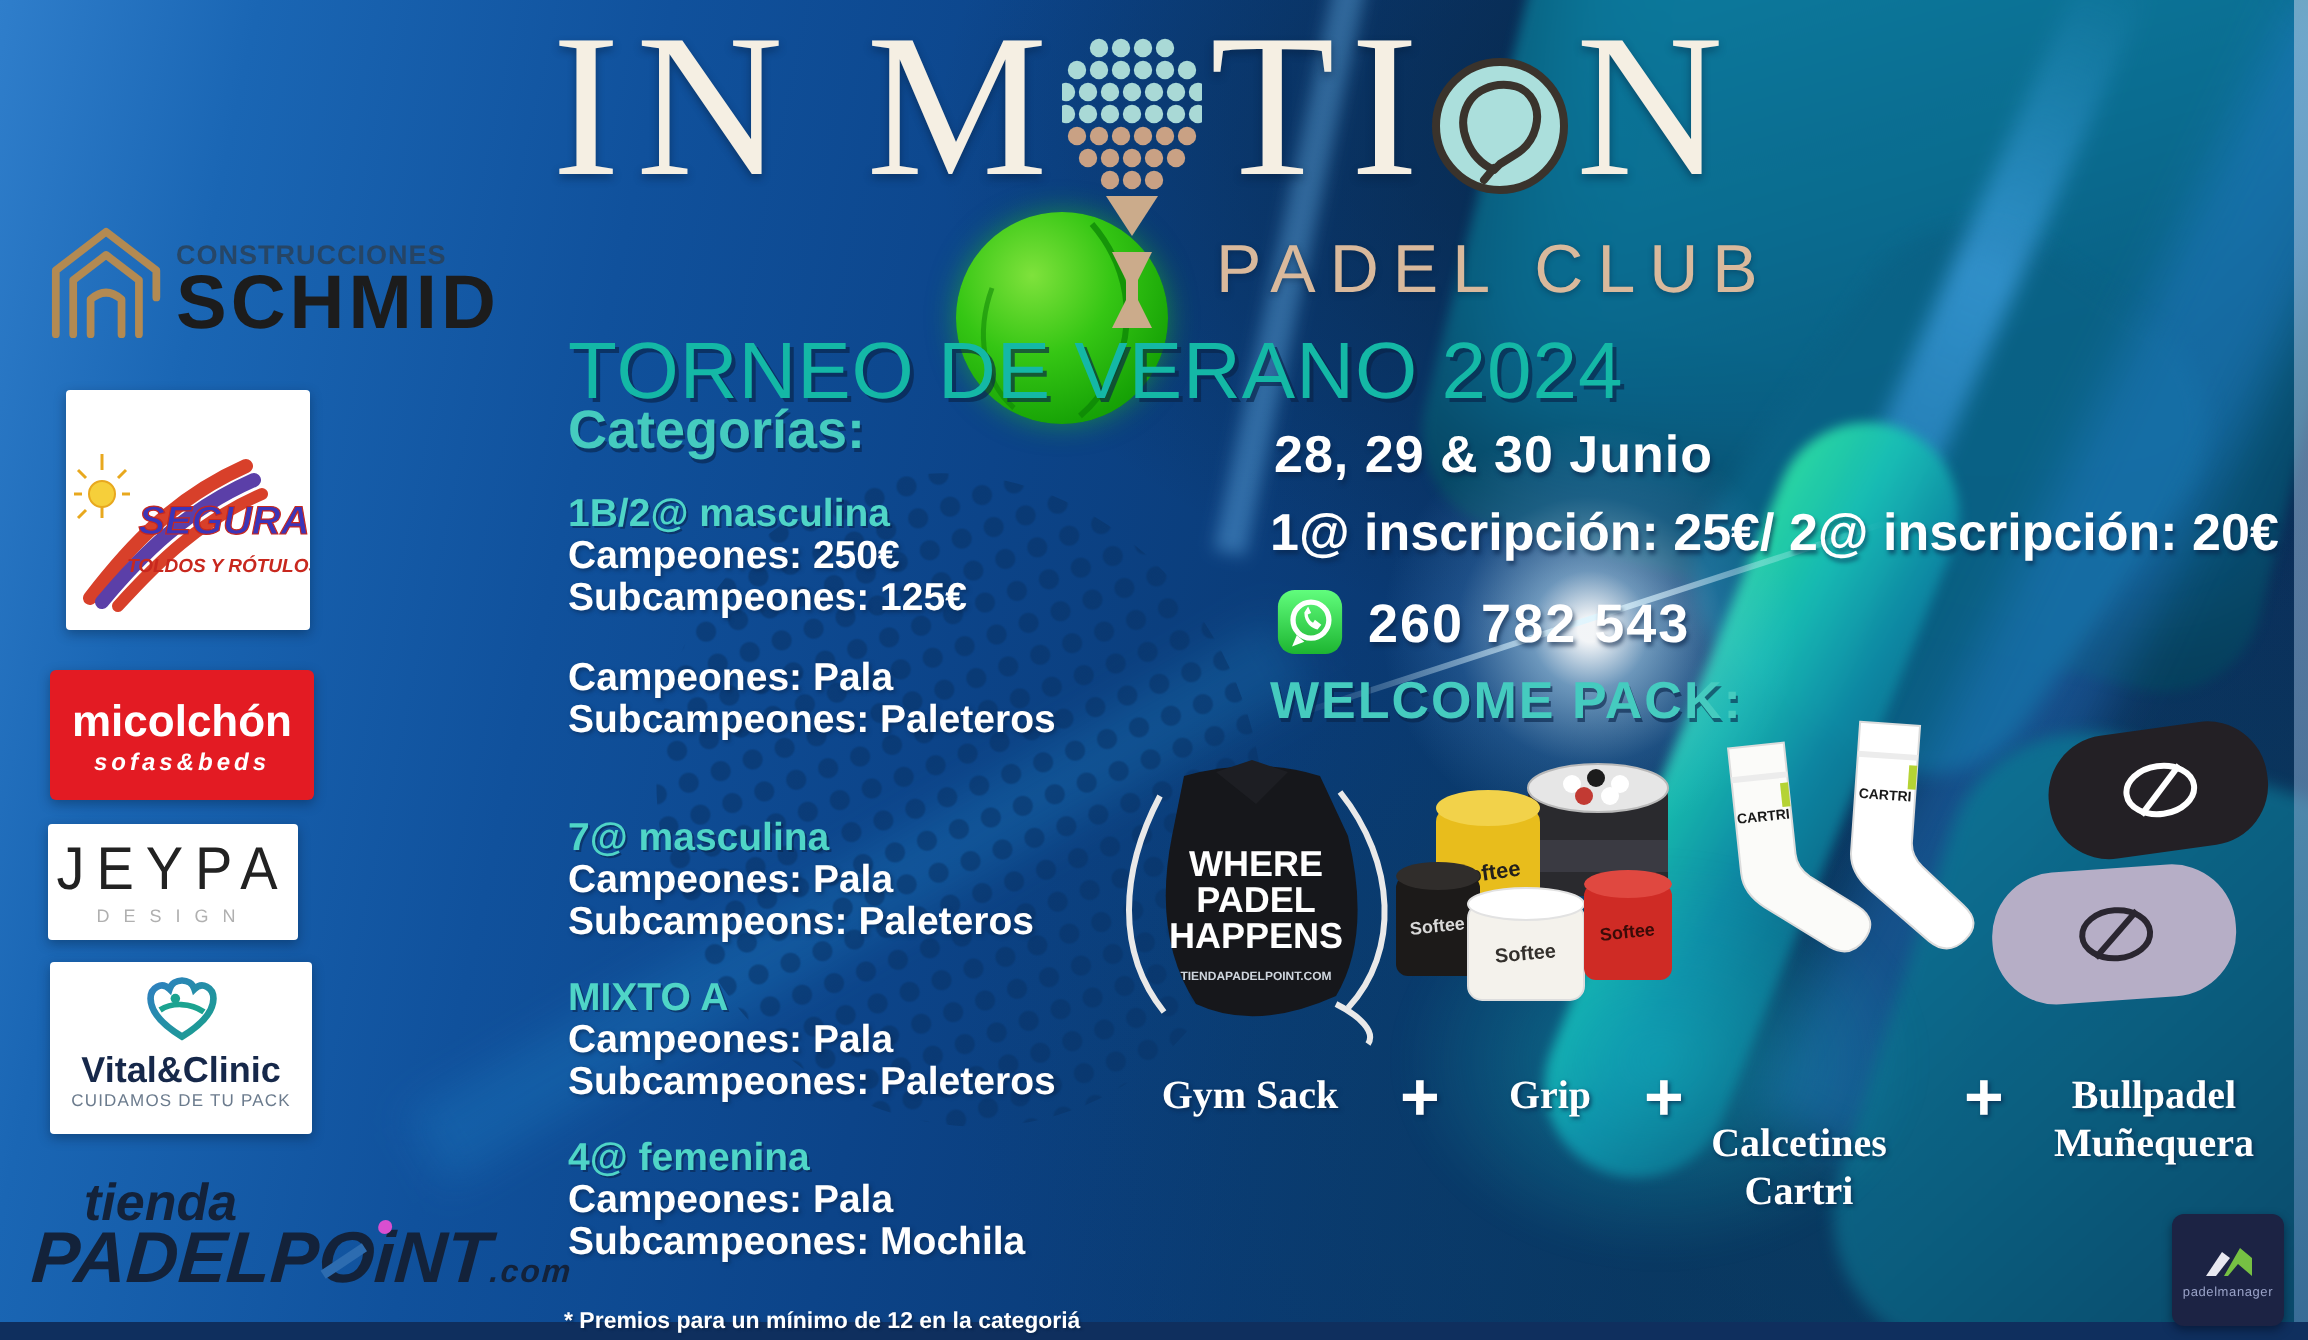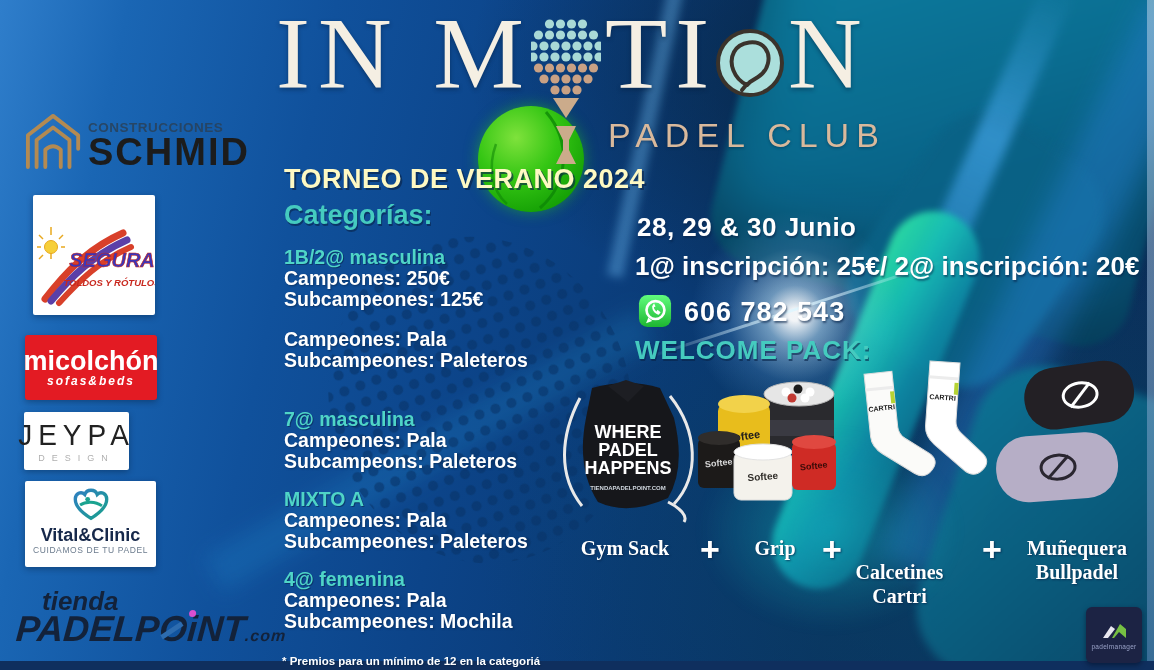--- a/index.html
+++ b/index.html
@@ -50,35 +50,35 @@
   .t-ti{left:605px;top:2px;}
   .t-n{left:788px;top:2px;}
   .racket-dots{left:531px;top:18px;}
   .racket-circle{left:714px;top:27px;}
   .subtitle{left:608px;top:116px;font-size:34px;letter-spacing:7px;color:#d9b99c;
     font-weight:500;text-shadow:0 1px 3px rgba(4,25,50,.4);}
   .ball{left:478px;top:106px;width:106px;height:106px;border-radius:50%;
     background:radial-gradient(circle at 36% 30%,#7fe23c 0%,#35c614 40%,#17a306 75%,#0d8a04 100%);
     box-shadow:0 0 14px rgba(40,200,30,.5);}
   .ball svg{position:absolute;inset:0;}
-  .event-title{left:284px;top:164px;font-size:27px;font-weight:700;letter-spacing:.5px;
-    color:#fef9c3;text-shadow:2px 2px 0 rgba(9,35,72,.65);}
+  .event-title{left:284px;top:164px;font-size:40px;font-weight:400;letter-spacing:.5px;
+    color:#14b8a6;text-shadow:2px 2px 0 rgba(9,35,72,.65);}
 
   
   .card{position:absolute;background:#fff;border-radius:2px;box-shadow:0 2px 6px rgba(0,20,40,.35);}
   .pvc-name{left:118px;top:84px;font-size:42px;font-weight:800;color:#1c1c1c;letter-spacing:1px;}
   .pvc-middle{left:88px;top:120px;font-size:13.5px;font-weight:800;color:rgba(42,62,82,.8);letter-spacing:.5px;}
   .pvc-bottom{left:88px;top:131px;font-size:38px;font-weight:800;color:#1c1c1c;letter-spacing:2px;}
   .pvc-icon{left:25px;top:112px;}
   .segura-card{left:33px;top:195px;width:122px;height:120px;}
   .micolchon-card{left:25px;top:335px;width:132px;height:65px;background:#e31b23;border-radius:3px;
     display:flex;flex-direction:column;align-items:center;justify-content:center;box-shadow:0 2px 6px rgba(0,20,40,.35);position:absolute;}
-  .micolchon-name{font-size:27px;font-weight:800;color:#fff;line-height:26px;}
+  .micolchon-name{font-size:22px;font-weight:800;color:#fff;line-height:26px;}
   .micolchon-tag{font-size:12px;font-weight:700;font-style:italic;color:#fff;letter-spacing:2px;}
-  .jeypa-card{left:24px;top:412px;width:105px;height:58px;display:flex;flex-direction:column;
+  .jeypa-card{left:24px;top:412px;width:125px;height:58px;display:flex;flex-direction:column;
     align-items:center;justify-content:center;}
   .jeypa-name{font-size:28px;color:#222;letter-spacing:6px;font-weight:400;transform:scaleY(1.08);}
   .jeypa-tag{font-size:9px;color:#b0b0b0;letter-spacing:7px;margin-top:2px;}
   .vital-card{left:25px;top:481px;width:131px;height:86px;display:flex;flex-direction:column;
     align-items:center;justify-content:flex-start;padding-top:4px;box-sizing:border-box;}
   .vital-name{font-size:18px;font-weight:800;color:#16284a;line-height:20px;}
   .vital-tag{font-size:8.5px;color:#6b7b8d;letter-spacing:.6px;}
   .pp-prefix{left:42px;top:586px;font-size:26px;font-weight:800;font-style:italic;color:#13223a;}
   .pp-logo{left:16px;top:608px;font-size:36px;font-weight:900;font-style:italic;color:#13223a;
     letter-spacing:0;transform:skewX(-4deg);}
@@ -255,21 +255,21 @@
         <linearGradient id="vgrad" x1="0" y1="0" x2="1" y2="1">
           <stop offset="0" stop-color="#2f7fc1"></stop>
             <stop offset="1" stop-color="#19a08c"></stop>
         </linearGradient>
       </defs>
       <path d="M17,15 C17,9 23,6 27,10 C29,4 38,4 40,10 C44,6 50,9 50,15 C50,24 40,31 33.5,35 C27,31 17,24 17,15 Z" fill="none" stroke="url(#vgrad)" stroke-width="3.5"></path>
       <path d="M22,21 C28,17 38,17 45,22" fill="none" stroke="#1ba390" stroke-width="3"></path>
       <circle cx="30" cy="15" r="2.5" fill="#1ba390"></circle>
     </svg>
     <div class="vital-name">Vital&amp;Clinic</div>
-    <div class="vital-tag">CUIDAMOS DE TU PADEL</div>
+    <div class="vital-tag">CUIDAMOS DE TU PACK</div>
   </div>
 
   <div class="txt pp-prefix">tienda</div>
   <div class="txt pp-logo"><span>PADELP</span><span class="pp-o">O</span><span class="pp-i">i</span><span>NT</span><span class="pp-com">.com</span></div>
 
   <div class="txt cat-heading">Categorías:</div>
 
   <div class="cat-block cb1">
     <div class="cat-name">1B/2@ masculina</div>
     <div class="cat-line">Campeones: 250€</div>
@@ -302,21 +302,21 @@
       <linearGradient id="wagrad" x1="0" y1="0" x2="0" y2="1">
         <stop offset="0" stop-color="#61fd7d"></stop>
           <stop offset="1" stop-color="#1db531"></stop>
       </linearGradient>
     </defs>
     <rect x="1" y="1" width="34" height="34" rx="9" fill="url(#wagrad)"></rect>
     <circle cx="18.5" cy="17" r="9.5" fill="none" stroke="#fff" stroke-width="2.8"></circle>
     <path d="M11,25 L8.5,31 L15,28.5 Z" fill="#fff"></path>
     <path d="M15,13 c0,6 4.5,8.5 7,9 l2,-2.6 l-3.4,-2.6 l-1,1.6 c-1.6,-1 -2.6,-2.6 -2.8,-4.4 l1.8,-0.8 l-1.6,-3.4 Z" fill="#fff"></path>
   </svg>
-  <div class="txt phone">606 782 543</div>
+  <div class="txt phone">260 782 543</div>
   <div class="txt welcome">WELCOME PACK:</div>
 
   <svg class="prod" style="left:548px;top:376px;" width="162" height="150" viewBox="0 0 162 150">
     <path d="M32,22 C12,60 10,100 34,130" fill="none" stroke="#e9e9e9" stroke-width="3"></path>
     <path d="M122,20 C150,55 152,100 126,128" fill="none" stroke="#e9e9e9" stroke-width="3"></path>
     <path d="M120,126 C132,132 140,140 136,146" fill="none" stroke="#e9e9e9" stroke-width="3"></path>
     <path d="M44,12 Q80,2 112,12 L126,42 Q138,92 120,122 Q80,140 50,126 Q28,92 38,42 Z" fill="#16171b"></path>
     <path d="M60,10 L78,4 L96,10 L80,26 Z" fill="#1d1e23"></path>
     <text x="80" y="62" text-anchor="middle" font-family="Liberation Sans, sans-serif" font-size="18" font-weight="900" fill="#fff">WHERE</text>
     <text x="80" y="80" text-anchor="middle" font-family="Liberation Sans, sans-serif" font-size="18" font-weight="900" fill="#fff">PADEL</text>
@@ -394,22 +394,22 @@
     <div>Grip</div>
     <div></div>
   </div>
   <div class="pack-plus" style="left:822px;top:530px;">+</div>
   <div class="pack-label" style="left:837px;top:536px;width:125px;margin-top:24px;">
     <div>Calcetines</div>
     <div>Cartri</div>
   </div>
   <div class="pack-plus" style="left:982px;top:530px;">+</div>
   <div class="pack-label" style="left:1012px;top:536px;width:130px;">
+    <div>Bullpadel</div>
     <div>Muñequera</div>
-    <div>Bullpadel</div>
   </div>
 
   <div class="txt footnote fn2">* Premios para un mínimo de 12 en la categoriá</div>
 
   <div class="pm-badge">
     <svg width="30" height="20" viewBox="0 0 30 20">
       <polygon points="4,18 12,6 16,9 9,18" fill="#e8e8f0"></polygon>
       <polygon points="13,18 21,4 27,9 27,18 20,12 15,18" fill="#76c043"></polygon>
     </svg>
     <div class="pm-name">padelmanager</div>

